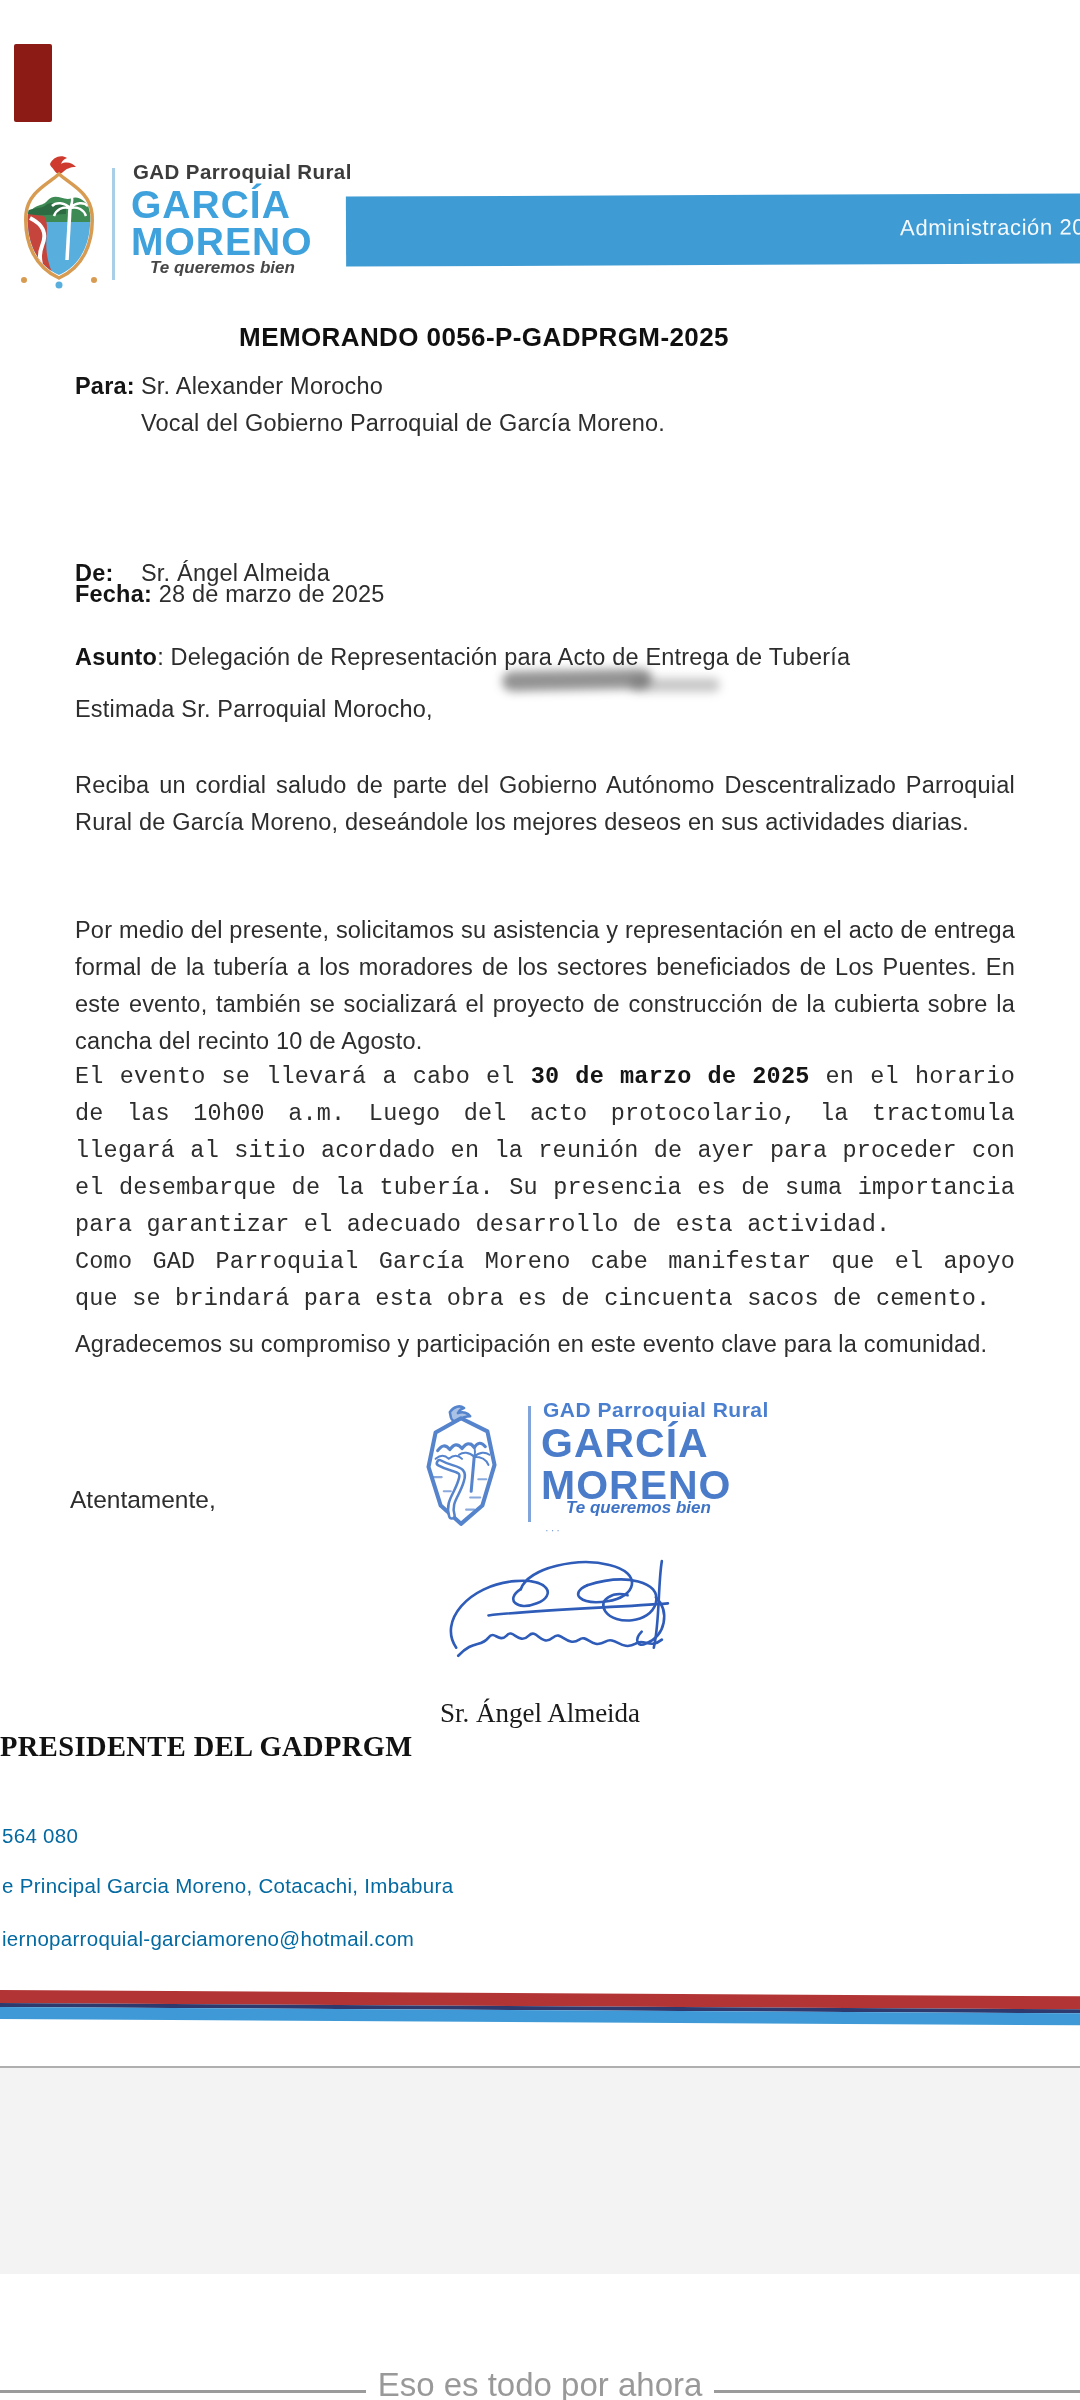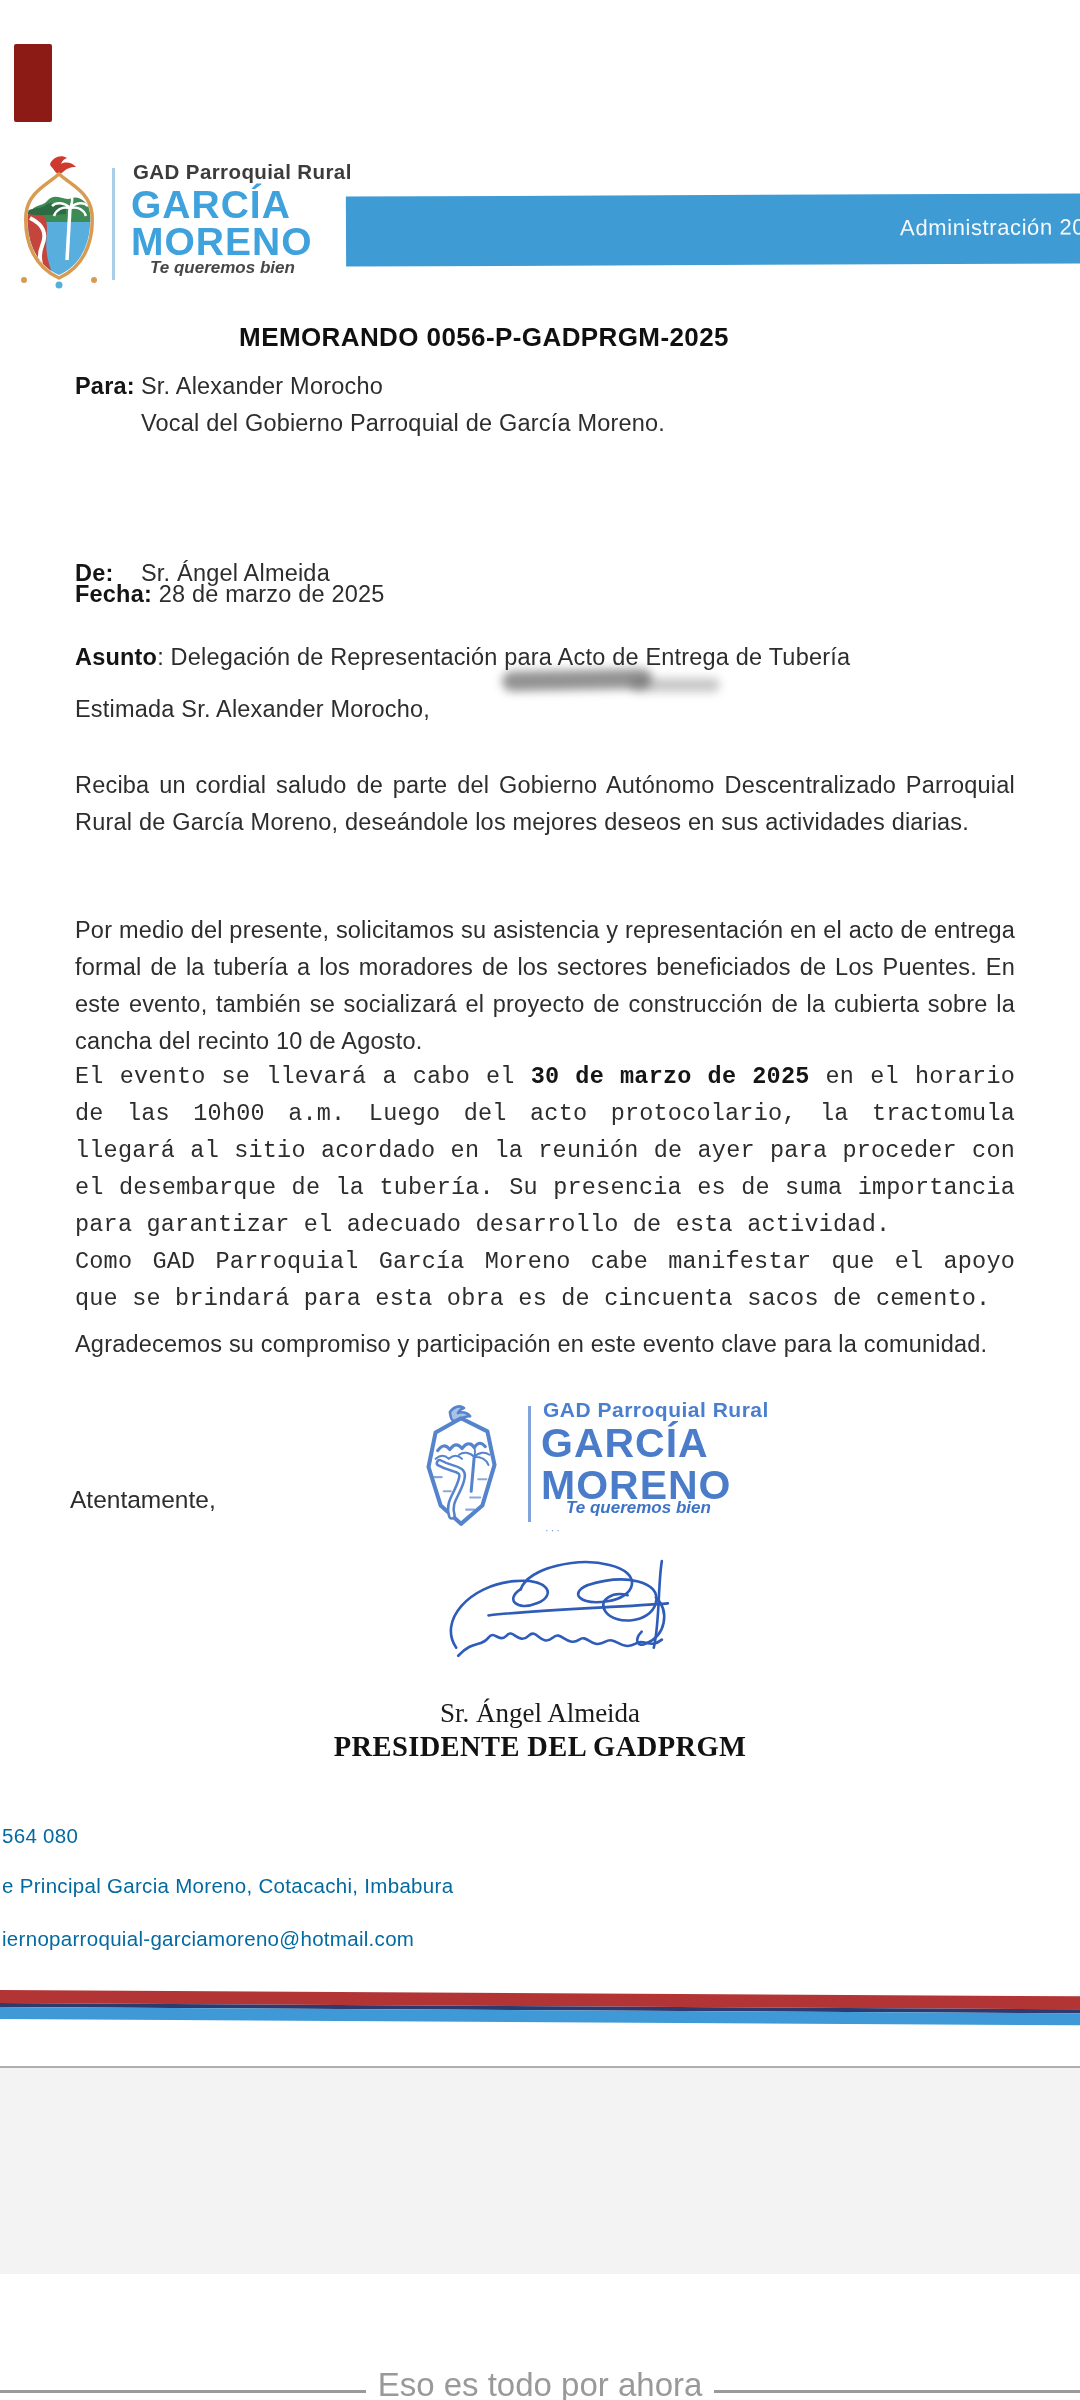--- a/index.html
+++ b/index.html
@@ -53,21 +53,21 @@
   .stamp-org{left:543px;top:1398px;font-size:21px;font-weight:600;color:#4a7ecf;letter-spacing:.5px;}
   .stamp-name1{left:541px;top:1420px;font-size:41px;font-weight:800;color:#3e73c6;letter-spacing:1px;opacity:.93;}
   .stamp-name2{left:541px;top:1462px;font-size:41px;font-weight:800;color:#3e73c6;letter-spacing:1px;opacity:.93;}
   .stamp-tag{left:566px;top:1498px;font-size:17px;font-style:italic;font-weight:600;color:#3e73c6;}
   .stamp-dots{left:545px;top:1524px;font-size:11px;color:#3e73c6;opacity:.7;letter-spacing:2px;}
 
   .closing{left:70px;top:1486px;font-size:24.5px;color:#2d2d2d;}
 
   .signature{left:428px;top:1550px;width:252px;height:148px;}
   .signer-name{left:0;top:1698px;width:1080px;text-align:center;font-family:"Liberation Serif",serif;font-size:27px;color:#1b1b1b;}
-  .signer-title{left:0;top:1731px;width:1080px;text-align:center;font-family:"Liberation Serif",serif;font-size:28.5px;font-weight:700;color:#121212;letter-spacing:.4px;}
+  .signer-title{left:0;top:1731px;width:1080px;text-align:left;font-family:"Liberation Serif",serif;font-size:28.5px;font-weight:700;color:#121212;letter-spacing:.4px;}
 
   
   .foot{left:2px;font-size:20.5px;color:#0369a1;letter-spacing:.3px;white-space:nowrap;}
   .foot-phone{top:1824px;}
   .foot-addr{top:1874px;}
   .foot-mail{top:1927px;}
 
   
   .stripe{left:-8px;top:1990px;width:1100px;transform:rotate(0.33deg);transform-origin:left center;}
   .stripe .red{height:13px;background:#b23434;}
@@ -141,21 +141,21 @@
     <span>28 de marzo de 2025</span>
   </div>
 
   <div class="abs doc-text f-asunto">
     <span class="lbl">Asunto</span><span>: Delegación de Representación para Acto de Entrega de Tubería</span>
   </div>
 
   <div class="abs smudge1"></div>
   <div class="abs smudge2"></div>
 
-  <div class="abs doc-text salutation">Estimada Sr. Alexander Morocho,</div>
+  <div class="abs doc-text salutation">Estimada Sr. Parroquial Morocho,</div>
 
   <div class="abs doc-text jst p1">Reciba un cordial saludo de parte del Gobierno Autónomo Descentralizado Parroquial Rural de García Moreno, deseándole los mejores deseos en sus actividades diarias.</div>
   <div class="abs doc-text jst p2">Por medio del presente, solicitamos su asistencia y representación en el acto de entrega formal de la tubería a los moradores de los sectores beneficiados de Los Puentes. En este evento, también se socializará el proyecto de construcción de la cubierta sobre la cancha del recinto 10 de Agosto.</div>
 
   <div class="abs doc-text jst p3">
     <span>El evento se llevará a cabo el </span><span class="b">30 de marzo de 2025</span><span> en el horario de las 10h00 a.m. Luego del acto protocolario, la tractomula llegará al sitio acordado en la reunión de ayer para proceder con el desembarque de la tubería. Su presencia es de suma importancia para garantizar el adecuado desarrollo de esta actividad.</span>
     <span class="blk jst">Como GAD Parroquial García Moreno cabe manifestar que el apoyo que se brindará para esta obra es de cincuenta sacos de cemento.</span>
   </div>
 
   <div class="abs doc-text jst p4">Agradecemos su compromiso y participación en este evento clave para la comunidad.</div>

